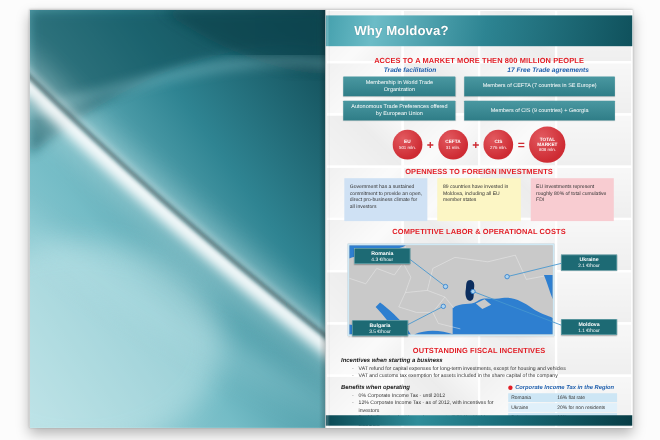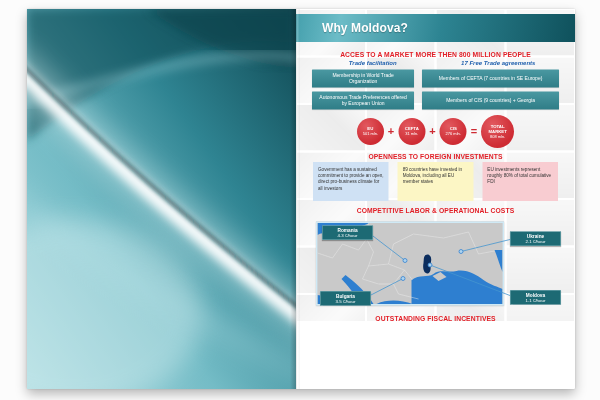--- a/index.html
+++ b/index.html
@@ -11,21 +11,21 @@
     position:absolute; left:27px; top:9px; width:548px; height:380px;
     display:flex; background:#fff; border-radius:1px;
     box-shadow:0 5px 12px rgba(0,0,0,.28), 0 0 2px rgba(0,0,0,.18);
   }
   .left-page { width:269px; height:380px; position:relative; overflow:hidden; }
   .left-page svg { display:block; }
   .fold {
     position:absolute; top:0; bottom:0; left:263px; width:10px; z-index:6; pointer-events:none;
     background:linear-gradient(90deg, rgba(0,0,0,0), rgba(0,0,0,.20) 55%, rgba(255,255,255,.22) 72%, rgba(0,0,0,.04));
   }
-  .right-page { width:279px; height:312px; position:relative; background:#fff; overflow:hidden; }
+  .right-page { width:279px; height:380px; position:relative; background:#fff; overflow:hidden; }
   .rp-inner { width:558px; height:760px; transform:scale(.5); transform-origin:0 0; position:relative; }
 
   
   .collage { position:absolute; inset:0; opacity:.13; display:grid;
     grid-template-columns:repeat(4,1fr); grid-auto-rows:95px; z-index:0; }
   .collage div { border:2px solid #fff; background:linear-gradient(135deg,#8e8e8e,#d9d9d9 55%,#7d7d7d); }
   .collage div:nth-child(3n){ background:linear-gradient(45deg,#a8a8a8,#6f6f6f 60%,#cfcfcf); }
   .collage div:nth-child(4n){ background:linear-gradient(180deg,#c4c4c4,#828282); }
 
   .content { position:absolute; inset:0; z-index:2; }

